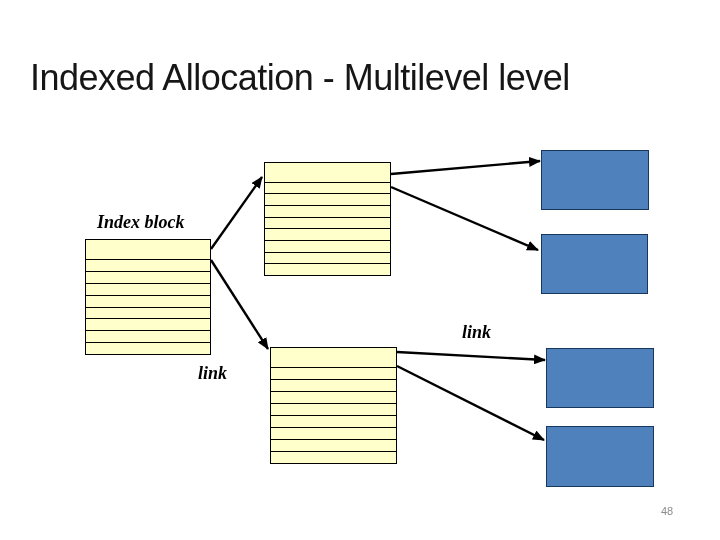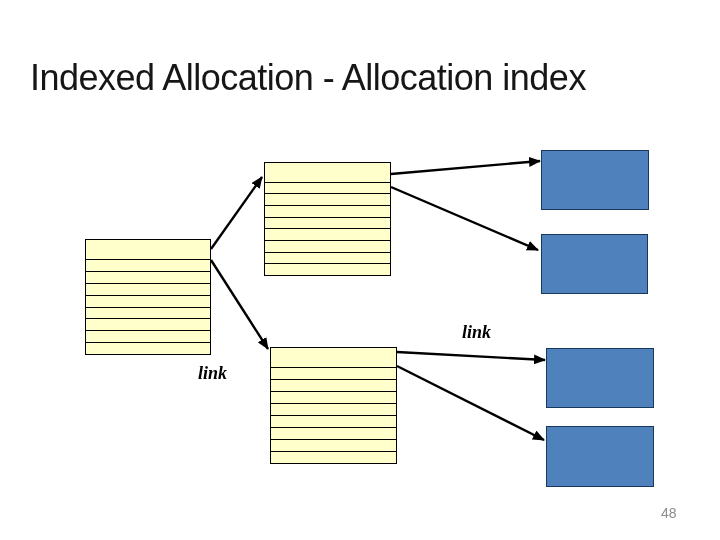--- a/index.html
+++ b/index.html
@@ -73,31 +73,32 @@
   .arrows line {
     stroke: var(--arrow, #000);
     stroke-width: 2.4;
   }
   #ah path { fill: var(--arrow, #000); }
 
   .page-number {
     position: absolute;
     left: 661px;
     top: 505px;
-    font-size: 14px;
+    font-size: 11px;
     color: var(--page-number-text, #8c8c8c);
   }
 </style>
 </head>
 <body>
 
 <div class="slide">
 
-  <h1 class="title">Indexed Allocation - Allocation index</h1>
+  <h1 class="title">Indexed Allocation - Multilevel level</h1>
 
+  <div class="lbl lbl-idx">Index block</div>
   <div class="lbl lbl-link-left">link</div>
   <div class="lbl lbl-link-right">link</div>
 
   <div class="index-block blkA">
       <div class="row first"></div>
       <div class="row"></div>
       <div class="row"></div>
       <div class="row"></div>
       <div class="row"></div>
       <div class="row"></div>

